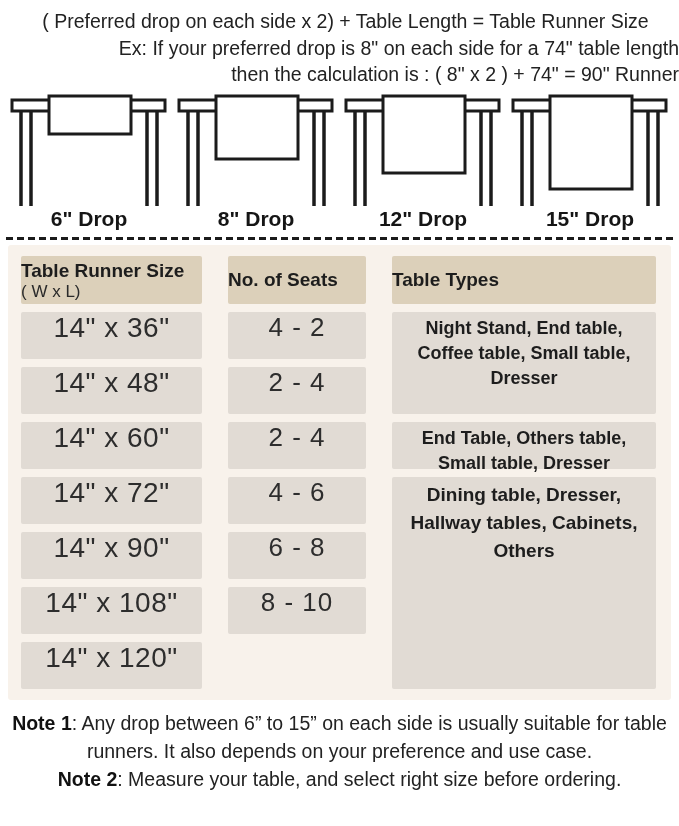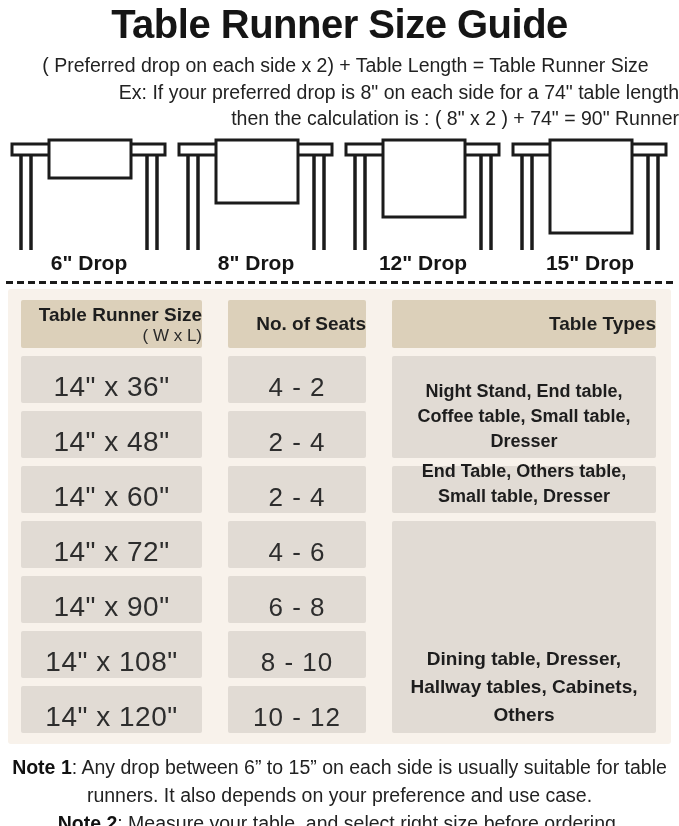--- a/index.html
+++ b/index.html
@@ -34,21 +34,21 @@
     margin:5px 8px 0 8px; background:#f8f2eb; border-radius:3px;
     padding:11px 14px 11px 13px;
   }
   .grid {
     display:grid;
     grid-template-columns:181px 138px 264px;
     grid-template-rows:48px repeat(7, 47px);
     column-gap:26px; row-gap:8px;
   }
   .cell {
-    display:flex; align-items:flex-end; justify-content:center; text-align:center;
+    display:flex; align-items:flex-start; justify-content:center; text-align:center;
     background:#e1dbd4; border-radius:2px;
   }
   .cell.head { background:#dcd0ba; flex-direction:column; }
   .head-main { font-size:19px; font-weight:bold; line-height:22px; color:#1d1d1d; }
   .head-sub  { font-size:17px; line-height:19px; color:#2a2a2a; }
   .size-cell  { font-size:28px; color:#2d2d2d; letter-spacing:0.5px; }
   .seats-cell { font-size:26px; color:#2d2d2d; letter-spacing:1px; }
   .types-cell { font-size:18px; font-weight:bold; line-height:25px; padding:4px 14px; color:#1d1d1d; }
   .types-c { font-size:19px; line-height:28px; }
   .r2 { grid-column:3; grid-row:2 / span 2; }
@@ -58,21 +58,20 @@
   
   .notes { margin-top:9px; padding:0 4px; text-align:center; }
   .note { font-size:19.5px; line-height:28px; color:#222; }
   .note b { color:#111; }
 </style>
 </head>
 <body>
 
 <div class="page">
 
-  <div class="title">Table Runner Size Guide</div>
   <div class="formula">( Preferred drop on each side x 2) + Table Length = Table Runner Size</div>
   <div class="example">Ex: If your preferred drop is 8" on each side for a 74" table length</div>
   <div class="example second">then the calculation is : ( 8" x 2 ) + 74" = 90" Runner</div>
 
   <div class="diagrams">
     <svg class="diagram" viewBox="0 0 166 112">
       <rect x="6" y="6" width="153" height="11" fill="#fff" stroke="#1b1b1b" stroke-width="3"></rect>
       <line x1="15" y1="17" x2="15" y2="112" stroke="#1b1b1b" stroke-width="3.5"></line>
       <line x1="25" y1="17" x2="25" y2="112" stroke="#1b1b1b" stroke-width="3.5"></line>
       <line x1="141" y1="17" x2="141" y2="112" stroke="#1b1b1b" stroke-width="3.5"></line>
@@ -134,21 +133,20 @@
       <div class="cell seats-cell" style="grid-column:2;grid-row:3">2 - 4</div>
       <div class="cell size-cell" style="grid-column:1;grid-row:4">14" x 60"</div>
       <div class="cell seats-cell" style="grid-column:2;grid-row:4">2 - 4</div>
       <div class="cell size-cell" style="grid-column:1;grid-row:5">14" x 72"</div>
       <div class="cell seats-cell" style="grid-column:2;grid-row:5">4 - 6</div>
       <div class="cell size-cell" style="grid-column:1;grid-row:6">14" x 90"</div>
       <div class="cell seats-cell" style="grid-column:2;grid-row:6">6 - 8</div>
       <div class="cell size-cell" style="grid-column:1;grid-row:7">14" x 108"</div>
       <div class="cell seats-cell" style="grid-column:2;grid-row:7">8 - 10</div>
       <div class="cell size-cell" style="grid-column:1;grid-row:8">14" x 120"</div>
-      <div class="cell seats-cell" style="grid-column:2;grid-row:8">10 - 12</div>
 
       <div class="cell types-cell r2">Night Stand, End table, Coffee table, Small table, Dresser</div>
       <div class="cell types-cell r4">End Table, Others table, Small table, Dresser</div>
       <div class="cell types-cell types-c r5">Dining table, Dresser, Hallway tables, Cabinets, Others</div>
 
     </div>
   </div>
 
   <div class="notes">
     <p class="note"><b>Note 1</b><span>: Any drop between 6” to 15” on each side is usually suitable for table runners. It also depends on your preference and use case.</span></p>

